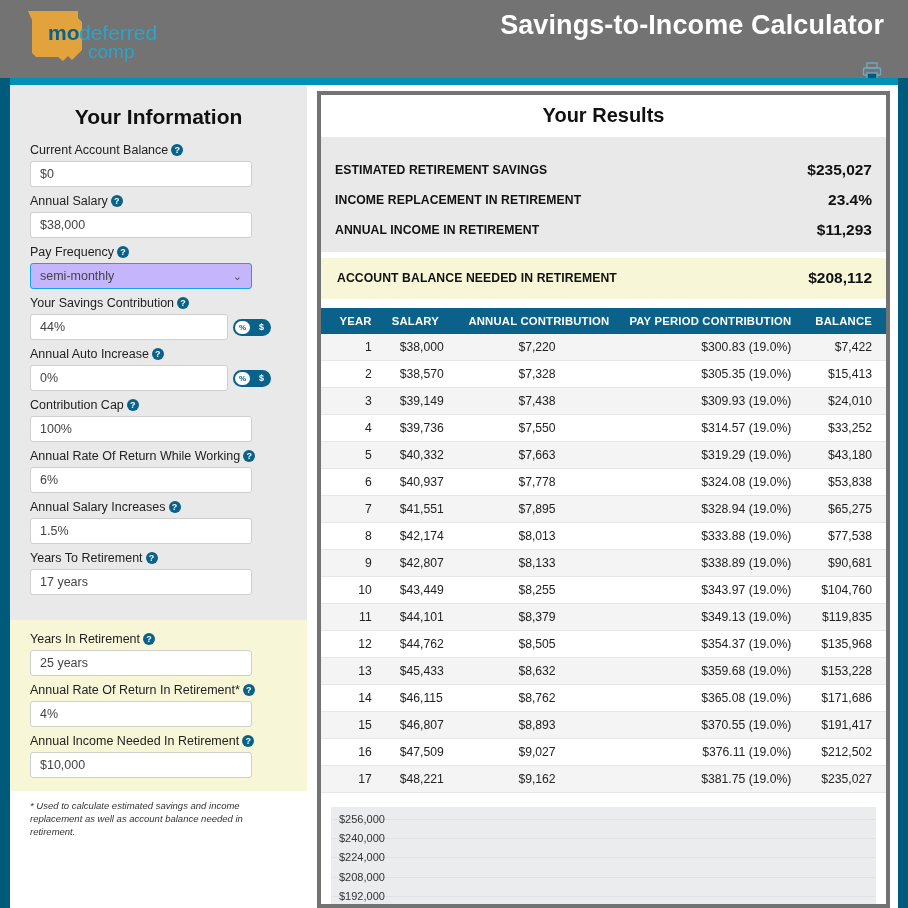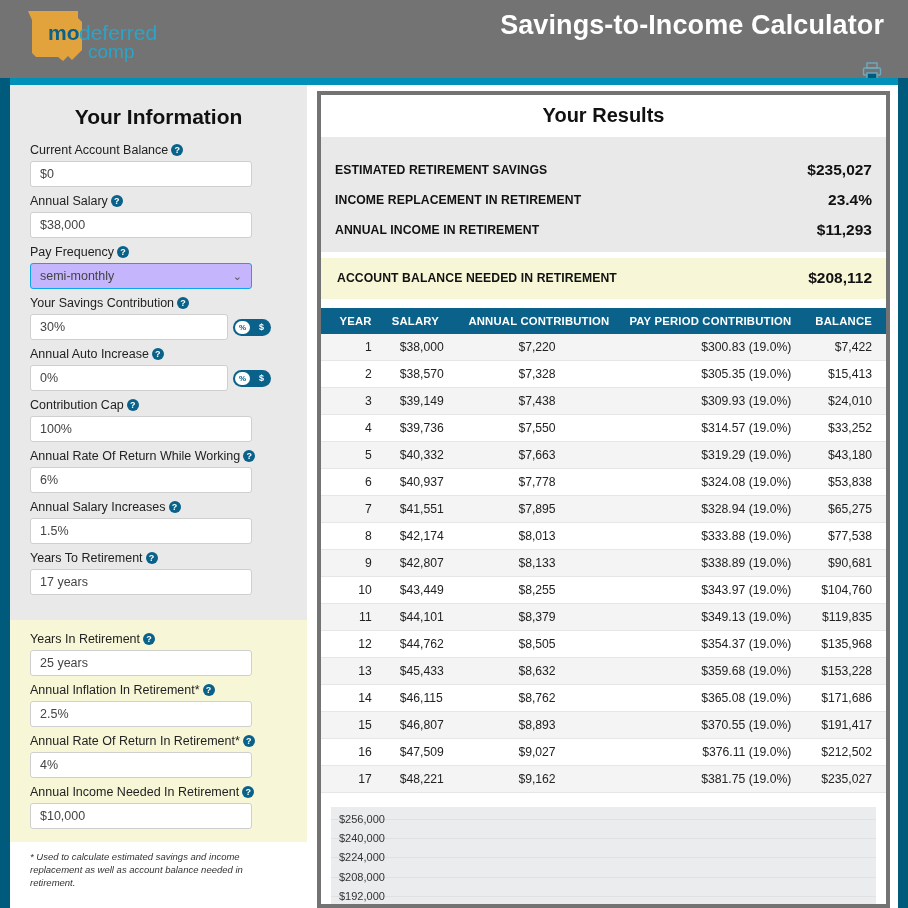--- a/index.html
+++ b/index.html
@@ -179,21 +179,21 @@
         <div id="sidebar-fields">
             <div class="field"><div class="field-label"><span>Current Account Balance</span><span class="help">?</span></div><div class="input wide">$0</div></div>
             <div class="field"><div class="field-label"><span>Annual Salary</span><span class="help">?</span></div><div class="input wide">$38,000</div></div>
             <div class="field">
               <div class="field-label"><span>Pay Frequency</span><span class="help">?</span></div>
               <div class="select"><span>semi-monthly</span><span class="chev">⌄</span></div>
             </div>
             <div class="field">
               <div class="field-label"><span>Your Savings Contribution</span><span class="help">?</span></div>
               <div class="with-toggle">
-                <div class="input">30%</div>
+                <div class="input">44%</div>
                 <div class="toggle">
                   <div class="knob">%</div>
                   <div class="off">$</div>
                 </div>
               </div>
             </div>
             <div class="field">
               <div class="field-label"><span>Annual Auto Increase</span><span class="help">?</span></div>
               <div class="with-toggle">
                 <div class="input">0%</div>
@@ -206,21 +206,20 @@
             <div class="field"><div class="field-label"><span>Contribution Cap</span><span class="help">?</span></div><div class="input wide">100%</div></div>
             <div class="field"><div class="field-label"><span>Annual Rate Of Return While Working</span><span class="help">?</span></div><div class="input wide">6%</div></div>
             <div class="field"><div class="field-label"><span>Annual Salary Increases</span><span class="help">?</span></div><div class="input wide">1.5%</div></div>
             <div class="field"><div class="field-label"><span>Years To Retirement</span><span class="help">?</span></div><div class="input wide">17 years</div></div>
           </div>
       </div>
 
       <div class="panel-yellow">
         <div id="retirement-fields">
             <div class="field"><div class="field-label"><span>Years In Retirement</span><span class="help">?</span></div><div class="input wide">25 years</div></div>
-            <div class="field"><div class="field-label"><span>Annual Inflation In Retirement*</span><span class="help">?</span></div><div class="input wide">2.5%</div></div>
             <div class="field"><div class="field-label"><span>Annual Rate Of Return In Retirement*</span><span class="help">?</span></div><div class="input wide">4%</div></div>
             <div class="field"><div class="field-label"><span>Annual Income Needed In Retirement</span><span class="help">?</span></div><div class="input wide">$10,000</div></div>
           </div>
       </div>
 
       <div class="footnote">* Used to calculate estimated savings and income replacement as well as account balance needed in retirement.</div>
     </div>
 
     <div class="right-col">
       <div class="results-card">

